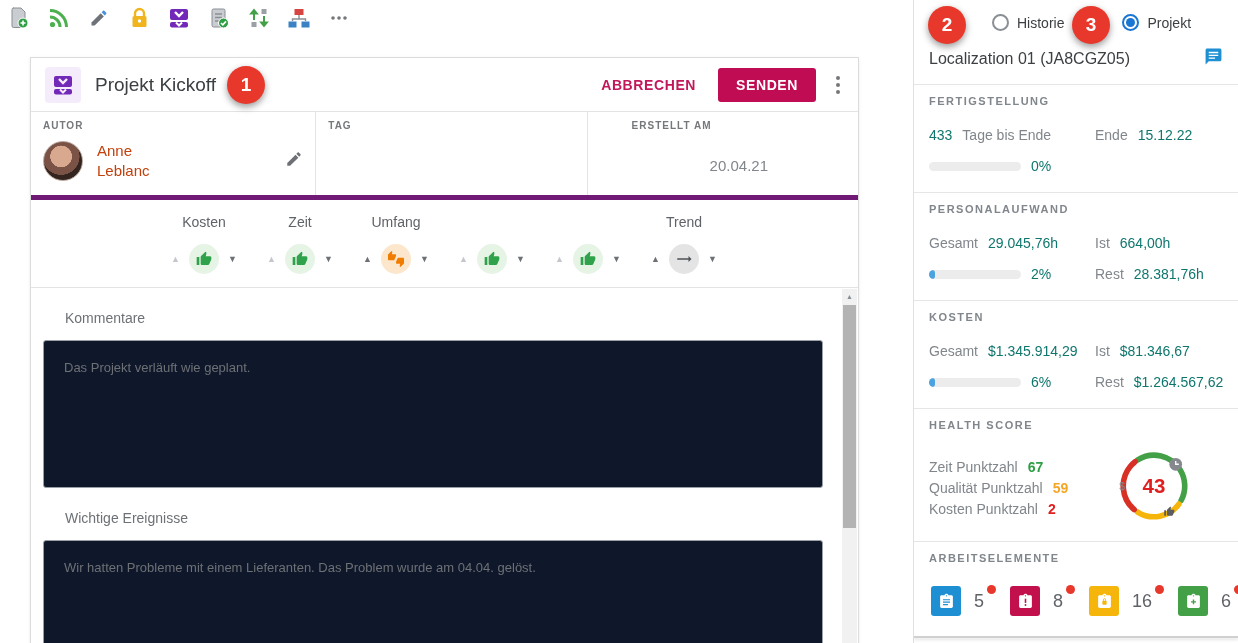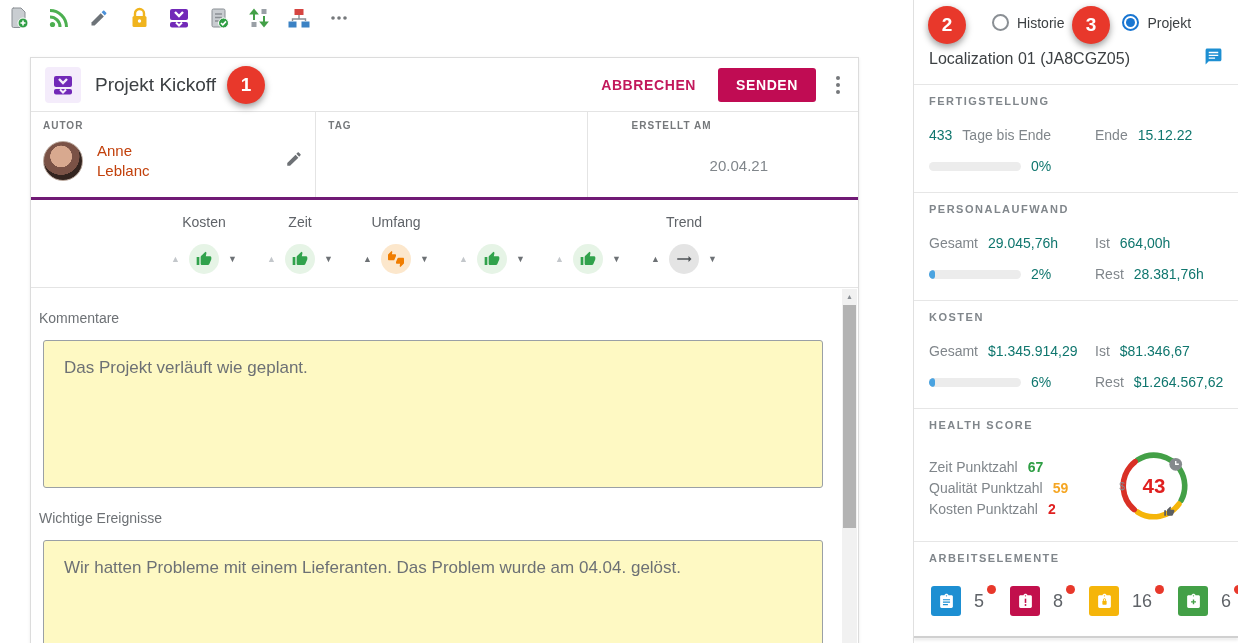--- a/index.html
+++ b/index.html
@@ -18,21 +18,21 @@
   .hdr-icon { width:36px; height:36px; border-radius:4px; background:#f4ecfb; display:flex; align-items:center; justify-content:center; }
   .card-title { font-size:19px; color:#3c4043; margin-left:14px; }
   .hdr-spacer { flex:1; }
   .btn-text { background:none; border:none; color:#c2185b; font-weight:bold; font-size:14px;
               letter-spacing:.6px; font-family:inherit; cursor:pointer; margin-right:22px; }
   .btn-filled { background:#c00c53; border:none; color:#fff; font-weight:bold; font-size:14px;
                 letter-spacing:.6px; font-family:inherit; padding:9px 18px; border-radius:3px; cursor:pointer; }
   .kebab { margin-left:16px; cursor:pointer; display:flex; flex-direction:column; gap:3px; padding:4px; }
   .kebab i { width:4px; height:4px; border-radius:50%; background:#75787b; }
 
-  .meta-row { display:flex; height:88px; border-bottom:3px solid #701a75; }
+  .meta-row { display:flex; height:88px; border-bottom:5px solid #701a75; }
   .meta-col { padding:8px 12px; position:relative; }
   .meta-col + .meta-col { border-left:1px solid #e4e4e4; }
   .meta-label { font-size:10px; letter-spacing:1px; color:#75787b; font-weight:bold; }
   .col-author { width:285px; } .col-tag { width:272px; } .col-created { width:272px;padding-left:44px; }
   .meta-body { display:flex; align-items:center; margin-top:10px; }
   .avatar { width:40px; height:40px; border-radius:50%; flex:none;
             background:radial-gradient(circle at 45% 38%, #d8a98f 0 34%, #7a5246 35% 58%, #33241f 59%);
             border:1px solid #b9a79c; }
   .author-name { margin-left:14px; width:70px; font-size:15px; color:#c2410c; line-height:20px; }
   .pencil { margin-left:auto; cursor:pointer; }
@@ -47,24 +47,24 @@
   .s-label { font-size:14px; color:#5f6368; height:20px; margin-bottom:10px; }
   .s-controls { display:flex; align-items:center; gap:7px; }
   .vote { background:none; border:none; font-size:9px; color:#6d7175; cursor:pointer; padding:2px; font-family:inherit; }
   .vote.muted { color:#c3c7cb; }
   .s-circle { width:30px; height:30px; border-radius:50%; display:flex; align-items:center; justify-content:center; }
   .st-good  { background:#e6f4e6; }
   .st-warn  { background:#fce7cc; }
   .st-neutral { background:#e4e4e4; }
 
   
-  .field-label { font-size:14px; color:#6d7175; margin:22px 0 14px 8px; }
+  .field-label { font-size:14px; color:#6d7175; margin:22px 0 14px 34px; }
   .memo { display:block; margin:0 12px; width:780px; height:148px; resize:none;
-          background:#fef9c3; border:1px solid #9aa0a6; border-radius:3px;
-          padding:17px 20px; font-size:17px; color:#6d7175; font-family:inherit; line-height:20px; }
+          background:#0f172a; border:1px solid #9aa0a6; border-radius:3px;
+          padding:17px 20px; font-size:13px; color:#6d7175; font-family:inherit; line-height:20px; }
   .memo.tall { height:160px; }
 
   
   .v-scrollbar { position:absolute; top:231px; right:1px; width:15px; bottom:0; background:#f1f1f1; cursor:pointer; }
   .sb-btn { height:15px; display:flex; align-items:center; justify-content:center; font-size:7px; color:#8a8f94; }
   .sb-thumb { position:absolute; top:16px; left:1px; width:13px; height:223px; background:#b3b3b3; }
 
   
   .panel { position:absolute; left:913px; top:0; width:325px; height:643px; background:#fff; border-left:1px solid #e0e0e0; }
   .panel-toggle { display:flex; gap:58px; margin:14px 0 0 78px; align-items:center; }

